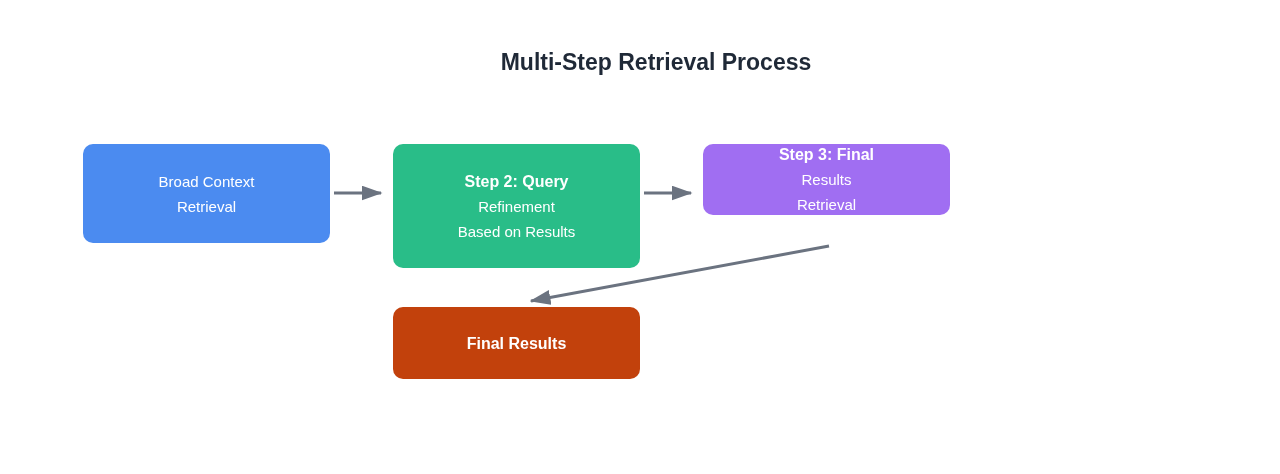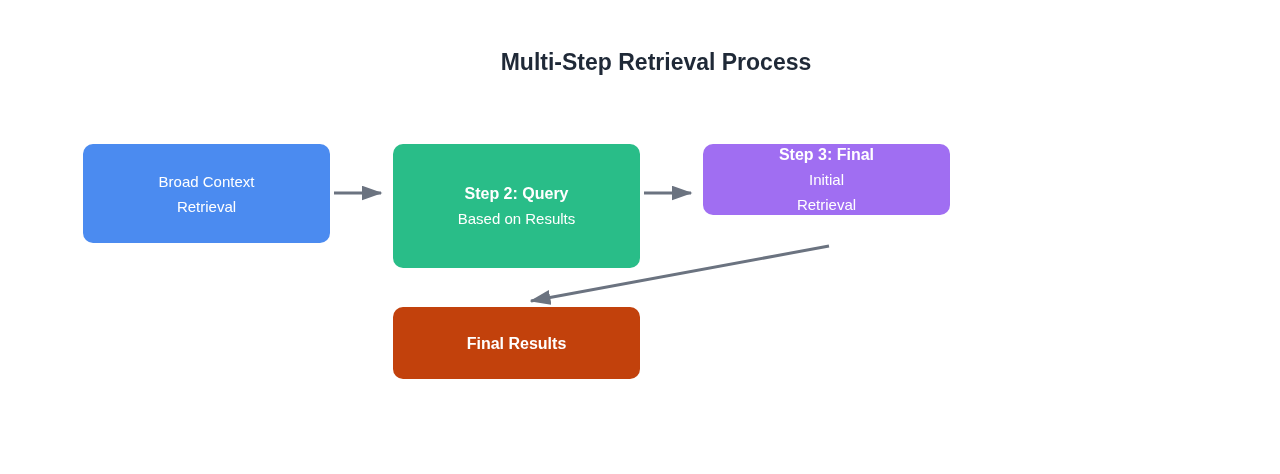--- a/index.html
+++ b/index.html
@@ -71,26 +71,27 @@
     <line x1="829" y1="246" x2="531" y2="301" stroke-width="3" marker-end="url(#arrowhead)" style="stroke: rgb(107, 115, 128);"></line>
   </svg>
 
   <div class="node node-step1" style="background-color: rgb(75, 139, 240);">
     <div class="node-line">Broad Context</div>
     <div class="node-line">Retrieval</div>
   </div>
 
   <div class="node node-step2" style="background-color: rgb(41, 189, 136);">
     <div class="node-title">Step 2: Query</div>
+    <div class="node-line">Refinement</div>
     <div class="node-line">Based on Results</div>
   </div>
 
   <div class="node node-step3" style="background-color: rgb(160, 110, 242);">
     <div class="node-title">Step 3: Final</div>
-    <div class="node-line">Initial</div>
+    <div class="node-line">Results</div>
     <div class="node-line">Retrieval</div>
   </div>
 
   <div class="node node-final" style="background-color: #c2410c;">
     <div class="node-title">Final Results</div>
   </div>
 
 </div>
 
 </body></html>

